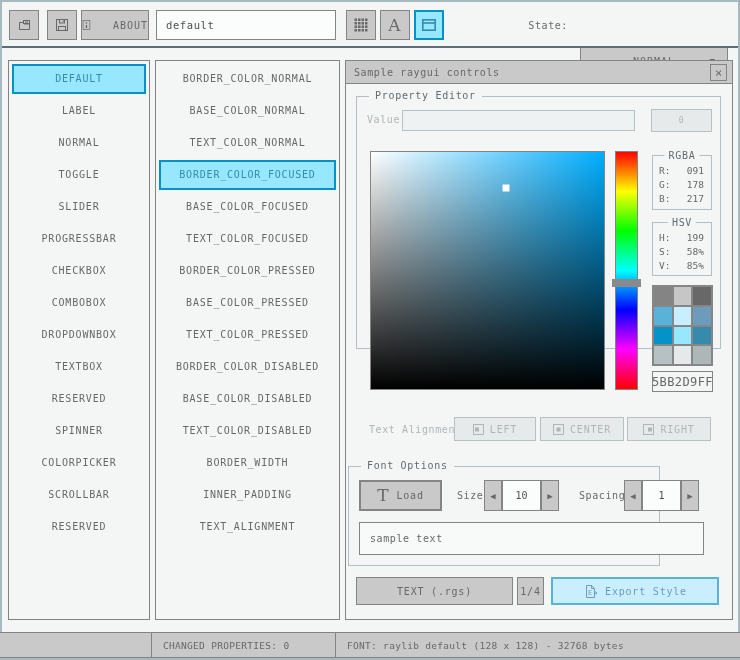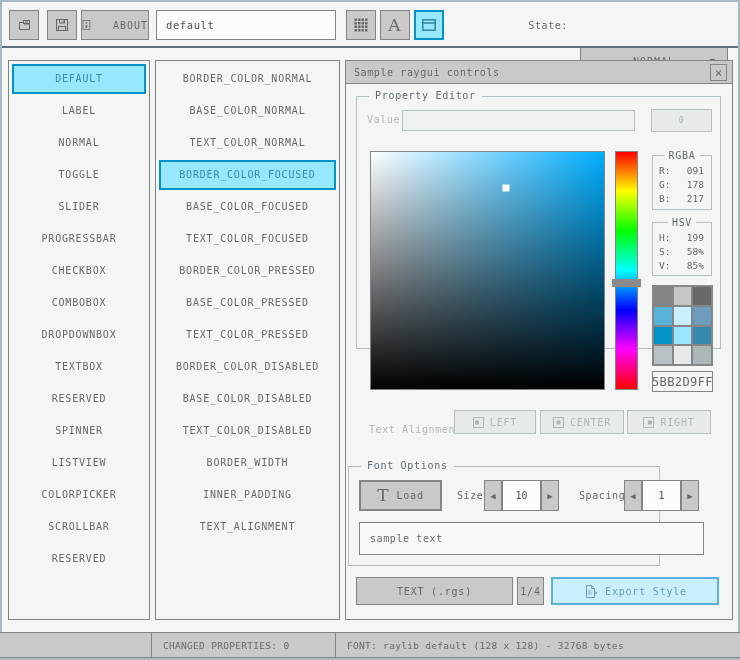--- a/index.html
+++ b/index.html
@@ -58,21 +58,21 @@
 
   .mini-group { position:absolute; left:295px; width:60px; border:1px solid #b2c0c5; background:#f4f5f5; padding-top:8px; }
   .kv { display:flex; justify-content:space-between; padding:0 7px 0 6px; font-size:9.5px; line-height:14px; }
 
   .swatch-grid { position:absolute; left:295px; top:188px; width:61px; height:81px; background:#868686;
                  display:grid; grid-template-columns:repeat(3,1fr); grid-auto-rows:1fr; gap:2px; padding:2px; }
   .swatch { cursor:pointer; }
   .hex-box { position:absolute; left:295px; top:274px; width:61px; height:21px; border:1px solid #848484;
              display:flex; align-items:center; justify-content:center; font-size:12px; letter-spacing:0.4px; cursor:text; }
 
-  .align-btn { top:313px; height:24px; }
+  .align-btn { top:320px; height:24px; }
 
   .gray-btn { position:absolute; background:#c9c9c9; border:1px solid #848484; color:#686868;
               display:flex; align-items:center; justify-content:center; gap:7px; font:inherit;
               letter-spacing:0.8px; padding:0; cursor:pointer; }
   .load-btn { border-width:2px; }
   .spin-btn { position:absolute; width:18px; height:31px; background:#c9c9c9; border:1px solid #848484;
               color:#686868; font:inherit; font-size:9px; display:flex; align-items:center; justify-content:center; padding:0; cursor:pointer; }
   .spin-val { position:absolute; width:39px; height:31px; background:#fbfcfc; border:1px solid #848484;
               color:#4f4f4f; display:flex; align-items:center; justify-content:center; cursor:text; }
   .fo-label { position:absolute; letter-spacing:0.6px; }
@@ -165,21 +165,20 @@
       <div class="list-item">NORMAL</div>
       <div class="list-item">TOGGLE</div>
       <div class="list-item">SLIDER</div>
       <div class="list-item">PROGRESSBAR</div>
       <div class="list-item">CHECKBOX</div>
       <div class="list-item">COMBOBOX</div>
       <div class="list-item">DROPDOWNBOX</div>
       <div class="list-item">TEXTBOX</div>
       <div class="list-item">RESERVED</div>
       <div class="list-item">SPINNER</div>
-      <div class="list-item">LISTVIEW</div>
       <div class="list-item">COLORPICKER</div>
       <div class="list-item">SCROLLBAR</div>
       <div class="list-item">RESERVED</div>
     </div>
 
   <div class="panel list-panel" style="left:155px;width:185px">
       <div class="list-item">BORDER_COLOR_NORMAL</div>
       <div class="list-item">BASE_COLOR_NORMAL</div>
       <div class="list-item">TEXT_COLOR_NORMAL</div>
       <div class="list-item selected">BORDER_COLOR_FOCUSED</div>

